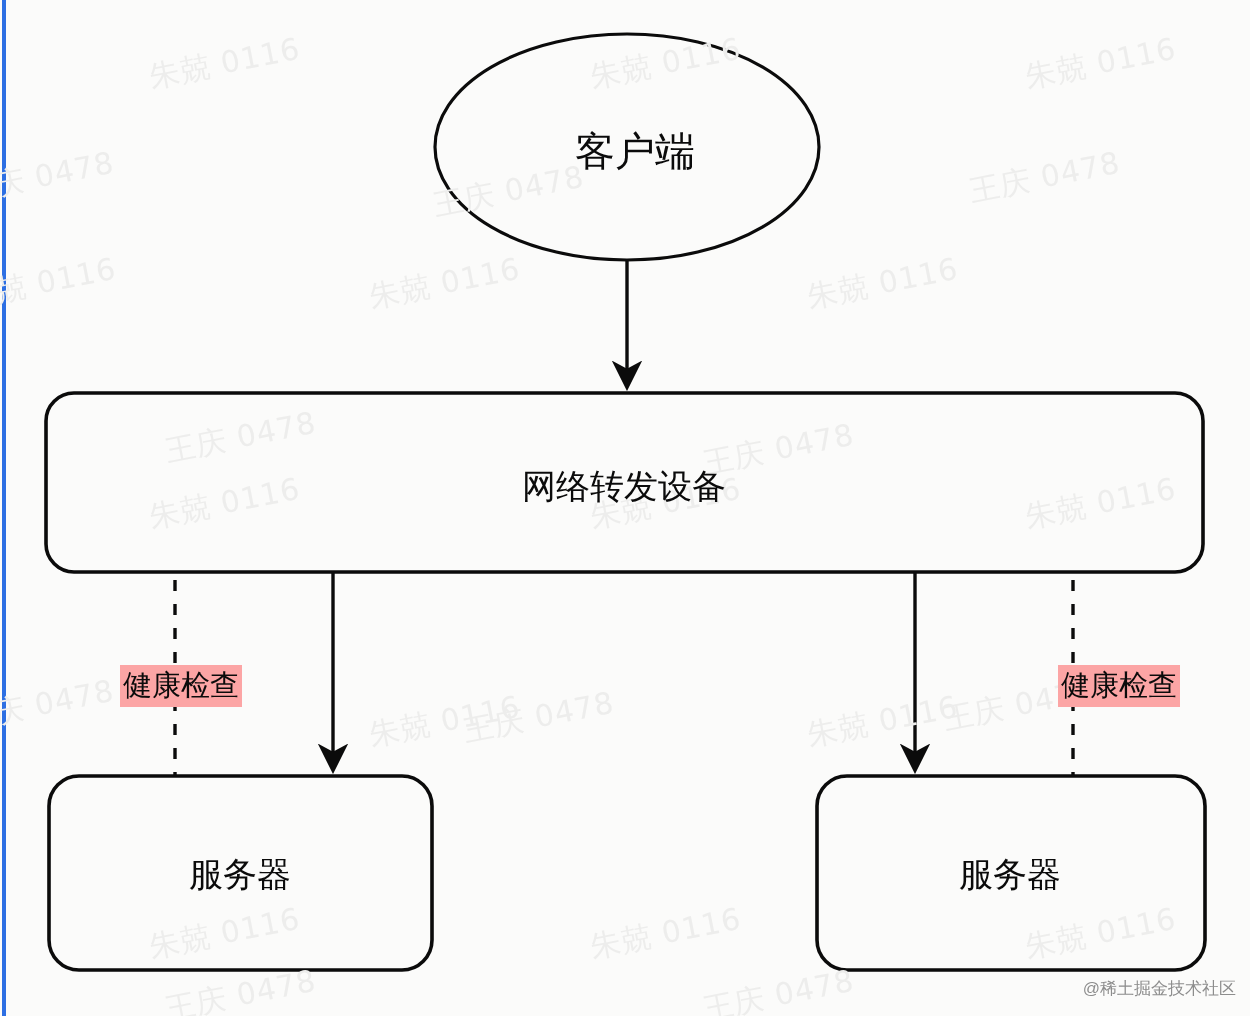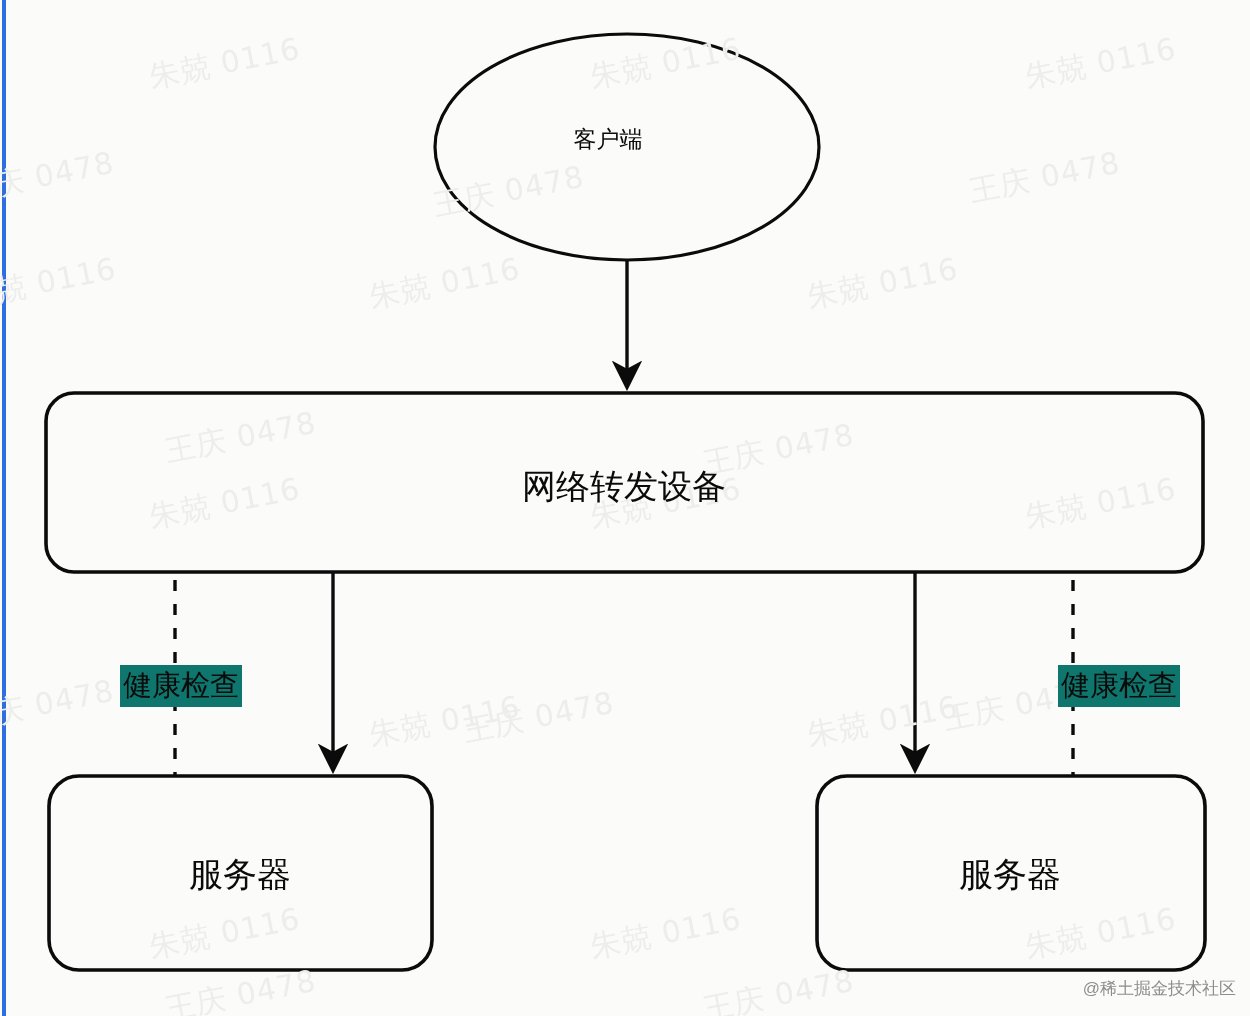--- a/index.html
+++ b/index.html
@@ -51,32 +51,32 @@
     z-index: 2;
   }
   .node-label {
     position: absolute;
     z-index: 4;
     color: #0b0b0b;
     font-family: "DejaVu Sans", "Liberation Sans", sans-serif;
     white-space: nowrap;
     text-align: center;
   }
-  #label-client   { left: 458px; top: 124px; width: 300px; font-size: 23px; }
+  #label-client   { left: 485px; top: 124px; width: 300px; font-size: 40px; }
   #label-forwarder{ left: 474px; top: 464px; width: 300px; font-size: 34px; }
   #label-server-1 { left: 90px;  top: 852px; width: 300px; font-size: 34px; }
   #label-server-2 { left: 860px; top: 852px; width: 300px; font-size: 34px; }
   .edge-label {
     position: absolute;
     z-index: 4;
     color: #0b0b0b;
     font-family: "DejaVu Sans", "Liberation Sans", sans-serif;
     font-size: 29px;
     white-space: nowrap;
-    background: #0f766e;
+    background: #fca5a5;
     padding: 1px 3px;
   }
   #label-healthcheck-1 { left: 120px; top: 665px; }
   #label-healthcheck-2 { left: 1058px; top: 665px; }
   #site-watermark {
     position: absolute;
     right: 14px;
     bottom: 16px;
     z-index: 5;
     font-family: Liberation Sans, sans-serif;

